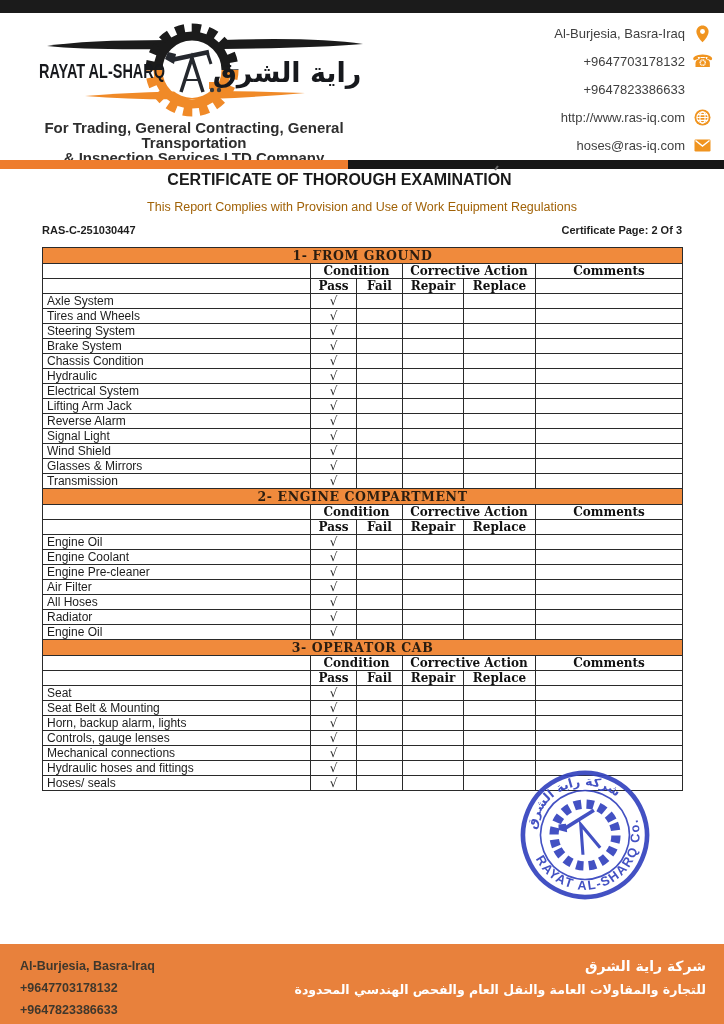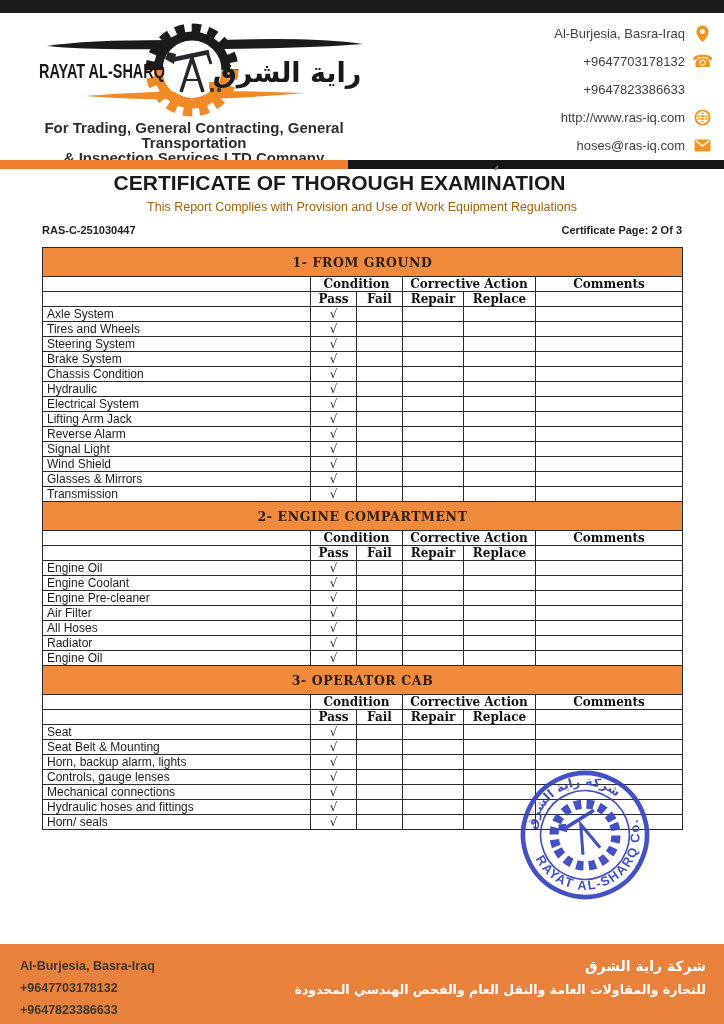--- a/index.html
+++ b/index.html
@@ -22,34 +22,34 @@
          font-size:13px;color:#3F3F3F;}
   .c-ic{width:19px;height:19px;display:flex;align-items:center;justify-content:center;}
   .phone-glyph{color:var(--icon-orange);font-size:17px;font-family:"DejaVu Sans",sans-serif;line-height:1;}
 
   
   .divider{position:absolute;left:0;top:160px;width:724px;height:9px;}
   .divider .d-or{position:absolute;left:0;top:0;width:348px;height:9px;background:var(--divider-orange);}
   .divider .d-bk{position:absolute;left:348px;top:0;width:376px;height:9px;background:#161616;}
 
   .title{position:absolute;left:0;top:171px;width:679px;text-align:center;
-         font-size:21px;font-weight:700;color:#1A1A1A;}
+         font-size:16px;font-weight:700;color:#1A1A1A;}
   .subtitle{position:absolute;left:0;top:200px;width:724px;text-align:center;
             font-size:12.5px;color:#a16207;}
   .artifact{position:absolute;left:494px;top:167px;width:5px;height:2px;background:#6a6a6a;
             transform:rotate(-55deg);}
   .ref-row{position:absolute;left:42px;top:224px;width:640px;display:flex;
            justify-content:space-between;font-size:11px;font-weight:700;color:#1E1E1E;}
 
   
   table.insp{position:absolute;left:42px;top:247px;width:640px;border-collapse:collapse;
              table-layout:fixed;}
   table.insp td{border:1px solid #2A2A2A;height:15px;padding:0 4px;font-size:12px;
                 overflow:hidden;white-space:nowrap;}
-  tr.section-row td{background:var(--orange);text-align:center;height:29px;
+  tr.section-row td{background:var(--orange);text-align:center;height:16px;
       font-family:"DejaVu Serif",serif;font-weight:700;font-size:12.5px;
       letter-spacing:.6px;color:#2B1D10;}
   td.hd{text-align:center;font-family:"DejaVu Serif",serif;font-weight:700;font-size:12.5px;color:#111;}
   td.item-cell{font-size:12px;color:#1C1C1C;margin-left:48px;}
   td.chk{text-align:center;font-family:"DejaVu Sans",sans-serif;font-size:12px;color:#222;}
 
   
   .stamp{position:absolute;left:520px;top:770px;width:130px;height:130px;opacity:.92;}
 
   
@@ -430,21 +430,21 @@
         </tr>
         <tr class="data-row">
           <td class="item-cell">Hydraulic hoses and fittings</td>
           <td class="chk">√</td>
           <td class="chk"></td>
           <td class="chk"></td>
           <td class="chk"></td>
           <td></td>
         </tr>
         <tr class="data-row">
-          <td class="item-cell">Horn/ seals</td>
+          <td class="item-cell">Hoses/ seals</td>
           <td class="chk">√</td>
           <td class="chk"></td>
           <td class="chk"></td>
           <td class="chk"></td>
           <td></td>
         </tr>
       </tbody>
     </table>
 
   <svg class="stamp" viewBox="0 0 126 126">

